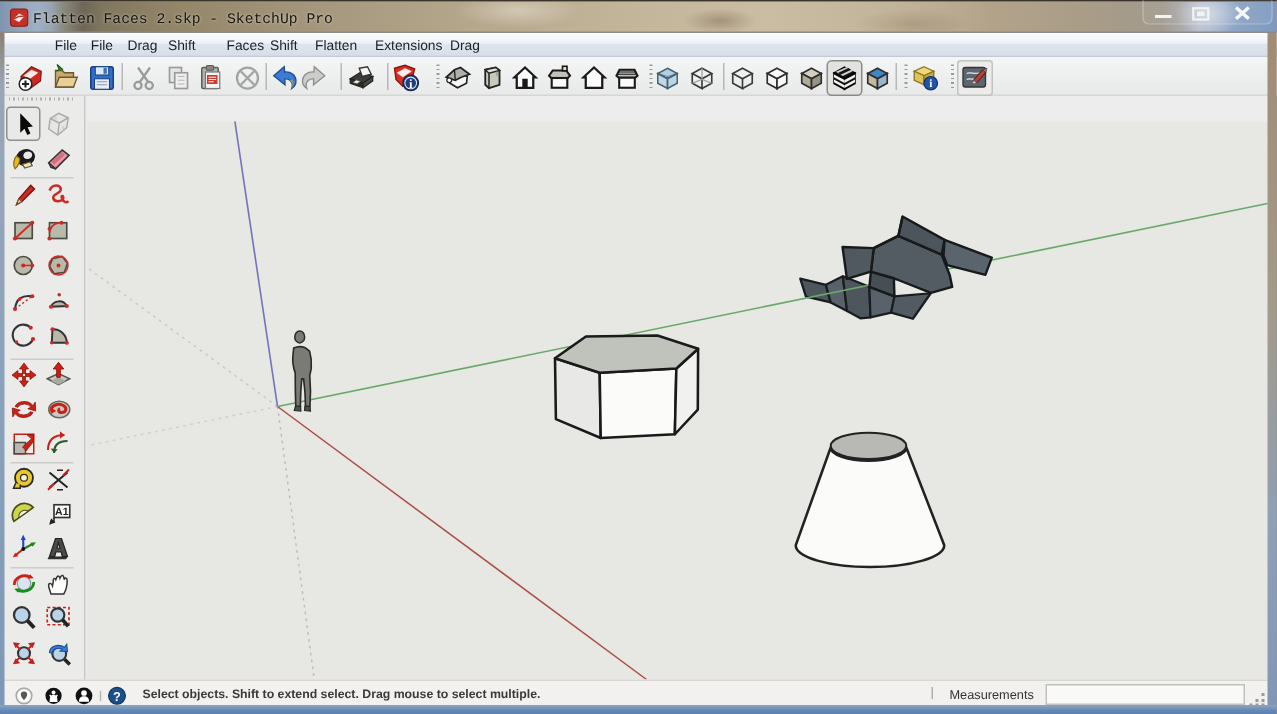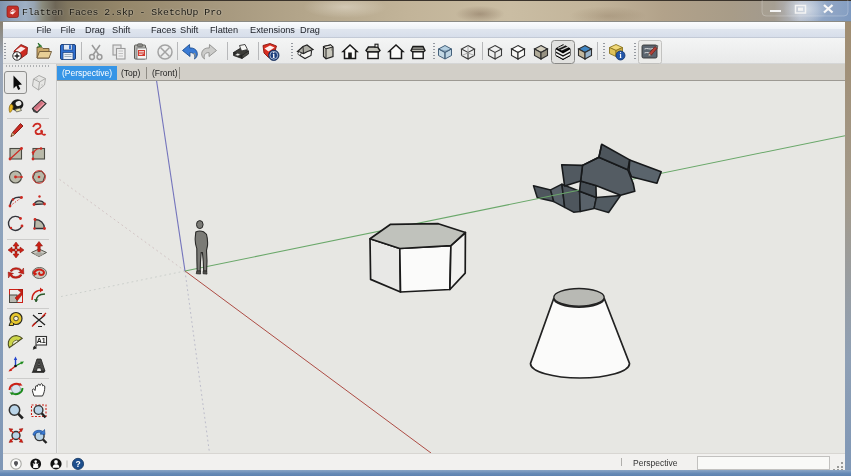--- a/index.html
+++ b/index.html
@@ -502,27 +502,20 @@
       </g>
       <path d="M4.5,5 L7.5,8 M15.5,5 L12.5,8 M4.5,16 L7.5,13 M15.5,16 L12.5,13" stroke="#cc2016" stroke-width="1.2"></path>
     </svg>
 
     <svg style="left:28.5px;top:360.5px" width="20" height="20">
       <circle cx="10.5" cy="11" r="4.6" fill="#b9d4e8" stroke="#333" stroke-width="1.4"></circle>
       <path d="M14,14.5 L17.5,18" stroke="#222" stroke-width="2.4"></path>
       <path d="M4,10 C4,5.5 10,4 14,6.5 L15.5,4.5 L16,9.5 L11,9 L12.5,7.8 C9.5,6.3 6,7.5 6,10.5 Z" fill="#3a7bd5" stroke="#1d4e90" stroke-width="0.7"></path>
     </svg>
   </div>
-  <div id="tabs" class="abs">
-    <div id="tabP">(Perspective)</div>
-    <div class="tab" style="left:64px">(Top)</div>
-    <div class="tabsep" style="left:89px"></div>
-    <div class="tab" style="left:95px">(Front)</div>
-    <div class="tabsep" style="left:122px"></div>
-  </div>
   <div id="vp" class="abs">
   <svg style="left:0;top:0" width="787" height="372" viewBox="58 81 787 372">
 
     <line x1="185" y1="271" x2="209.5" y2="453" stroke="#bcbcca" stroke-width="1" stroke-dasharray="1.8,2.8"></line>
     <line x1="185" y1="271" x2="58" y2="297.2" stroke="#ccd0cc" stroke-width="1" stroke-dasharray="1.8,3"></line>
     <line x1="185" y1="271" x2="58" y2="178.3" stroke="#d2c4c4" stroke-width="1" stroke-dasharray="1.8,3"></line>
 
     <line x1="185" y1="271" x2="431" y2="453" stroke="#ad4c44" stroke-width="1"></line>
     <line x1="156.6" y1="81" x2="185" y2="271" stroke="#7474bc" stroke-width="1.1"></line>
 
@@ -569,22 +562,23 @@
       <circle cx="25.7" cy="5.9" r="5.4" fill="#111"></circle>
       <circle cx="25.7" cy="3.6" r="1.3" fill="#fff"></circle>
       <path d="M23.5,9.5 C23.5,6.8 24.5,5.5 25.7,5.5 C26.9,5.5 27.9,6.8 27.9,9.5 Z M23.2,5.3 L24.3,7.3 M28.2,5.3 L27.1,7.3" fill="#fff" stroke="#fff" stroke-width="0.9"></path>
       <circle cx="46" cy="5.9" r="5.6" fill="#111"></circle>
       <circle cx="46" cy="4" r="1.9" fill="#fff"></circle>
       <path d="M42.6,9.8 C42.6,7.2 44,6.2 46,6.2 C48,6.2 49.4,7.2 49.4,9.8 Z" fill="#fff"></path>
       <rect x="56.5" y="2.5" width="1" height="7" fill="#b9b9b5"></rect>
       <circle cx="68" cy="5.9" r="5.6" fill="#1d4e8c" stroke="#12355f" stroke-width="0.8"></circle>
       <text x="68" y="9" font-size="8.5" font-weight="bold" fill="#fff" text-anchor="middle">?</text>
     </svg>
+    <span id="stxt">Select objects. Shift to extend select. Drag mouse to select multiple.</span>
     <div style="position:absolute;left:621px;top:3.5px;width:1px;height:8px;background:#b0afac"></div>
-    <span id="meas">Perspective</span>
+    <span id="meas">Measurements</span>
     <div id="mbox"></div>
     <svg style="left:833px;top:8px" width="12" height="9">
       <g fill="#9a9a98">
           <rect x="8" y="0" width="2" height="2"></rect>
           <rect x="4" y="4" width="2" height="2"></rect>
       <rect x="8" y="4" width="2" height="2"></rect>
           <rect x="0" y="7" width="2" height="2"></rect>
       <rect x="4" y="7" width="2" height="2"></rect>
           <rect x="8" y="7" width="2" height="2"></rect>
         </g>

